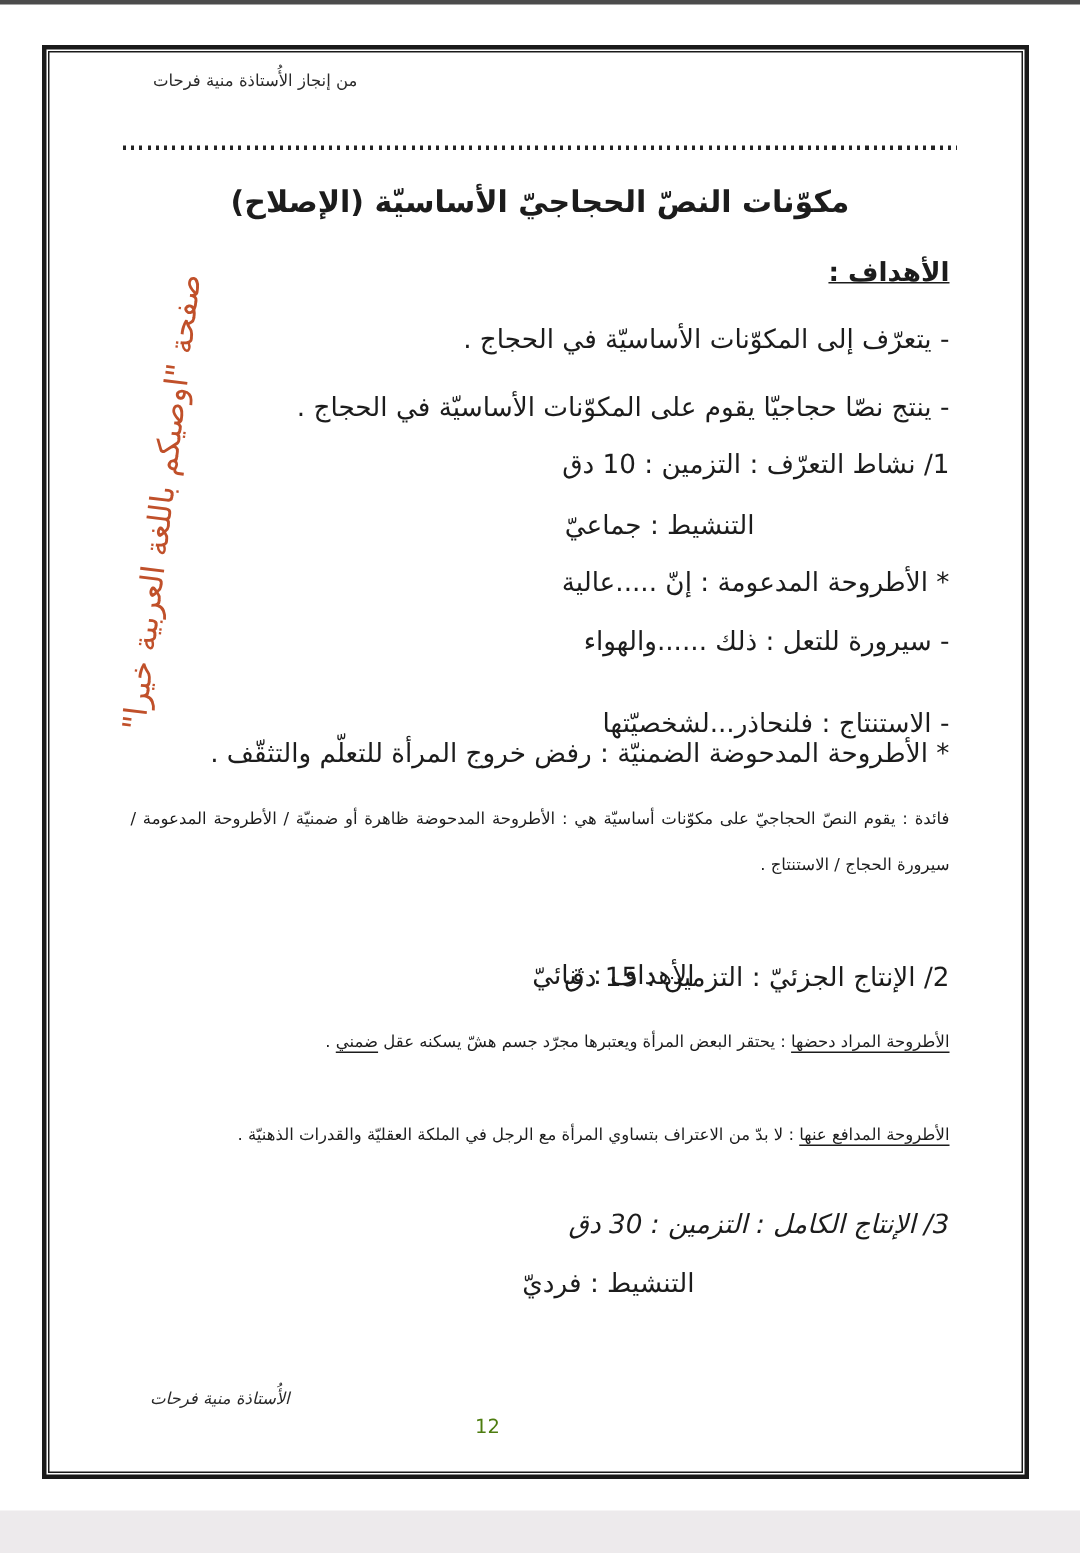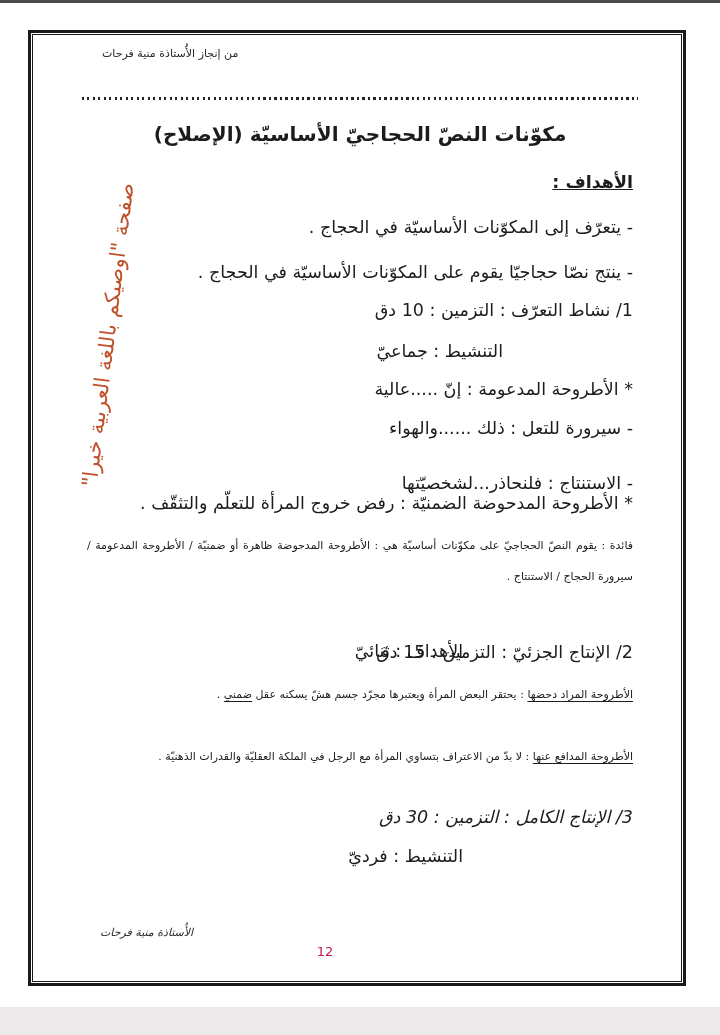--- a/index.html
+++ b/index.html
@@ -45,21 +45,21 @@
   .u{text-decoration:underline;text-underline-offset:3px;}
   .watermark{
     position:absolute;left:-70px;top:321px;width:360px;height:28px;
     transform:rotate(-83deg);transform-origin:center;
     direction:rtl;text-align:center;
     color:#c0502a;font-size:21px;letter-spacing:.5px;
     white-space:nowrap;z-index:3;
   }
   .page-number{
     position:absolute;left:280px;top:944px;width:90px;
-    text-align:center;font-size:13px;color:#be185d;
+    text-align:center;font-size:13px;color:#4d7c0f;
   }
 </style>
 </head>
 <body>
 
 <div class="top-strip"></div>
 <div class="bottom-band"></div>
 
 <div class="page-frame"></div>
 

